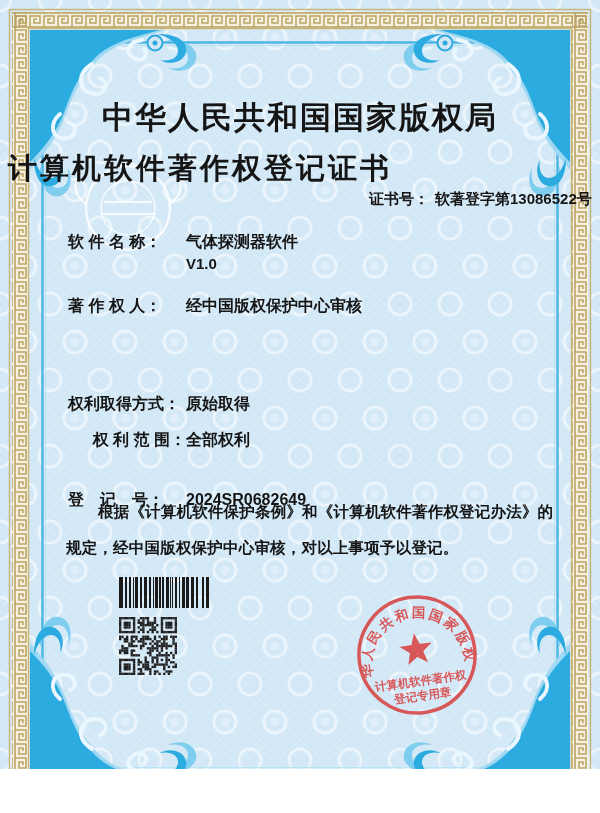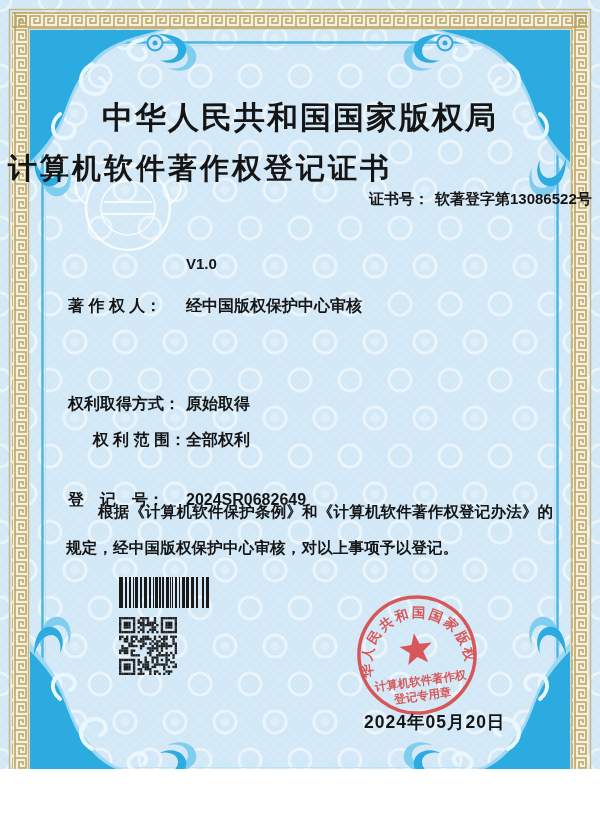--- a/index.html
+++ b/index.html
@@ -97,20 +97,23 @@
   </svg>
 
   <div class="content">
     <h1 class="t1">中华人民共和国国家版权局</h1>
     <h2 class="t2">计算机软件著作权登记证书</h2>
 
     <div class="certno">
       <span>证书号：</span><span class="val">软著登字第13086522号</span>
     </div>
 
+    <div class="field-row row0">
+      <span class="flabel">软 件 名 称：</span><span>气体探测器软件</span>
+    </div>
     <div class="fversion">V1.0</div>
 
     <div class="field-row row1">
       <span class="flabel">著 作 权 人：</span><span>经中国版权保护中心审核</span>
     </div>
 
     <div class="field-row row2">
       <span class="flabel">权利取得方式：</span><span>原始取得</span>
     </div>
 
@@ -479,15 +482,14 @@
         <path id="sealArc" d="M 20,88 A 47,47 0 1 1 110,88" fill="none"></path>
         <text font-size="13.5" font-weight="bold" fill="#d84848" letter-spacing="2.5" style="font-family:'Liberation Serif',serif;">
           <textPath href="#sealArc" startOffset="50%" text-anchor="middle">中华人民共和国国家版权局</textPath>
         </text>
         <polygon fill="#d84848" points="65,43 69.1,54.3 81.2,54.7 71.7,62.2 75,73.8 65,67 55,73.8 58.3,62.2 48.8,54.7 60.9,54.3"></polygon>
         <text x="65" y="95" text-anchor="middle" font-size="11.5" font-weight="bold" fill="#d84848">计算机软件著作权</text>
         <text x="65" y="110" text-anchor="middle" font-size="11.5" font-weight="bold" fill="#d84848">登记专用章</text>
       </g>
     </svg>
 
-    <div class="date">2024年05月20日</div>
   </div>
 </div>
 
 </body></html>

